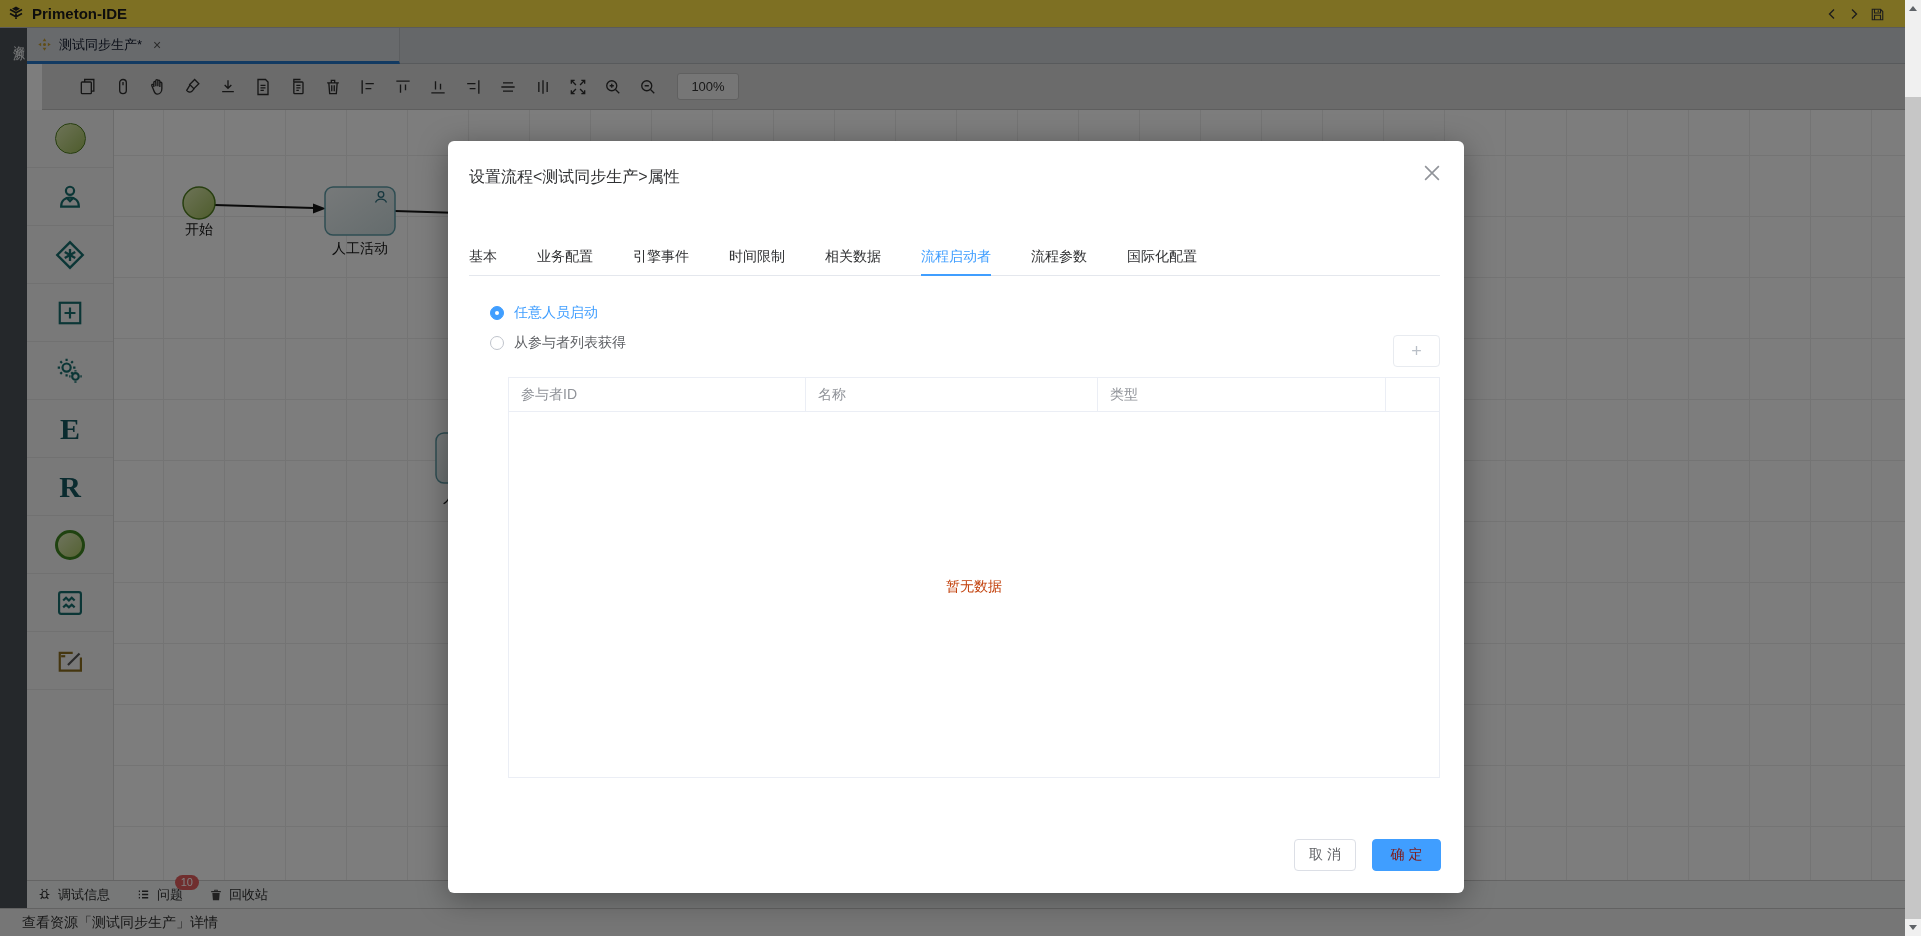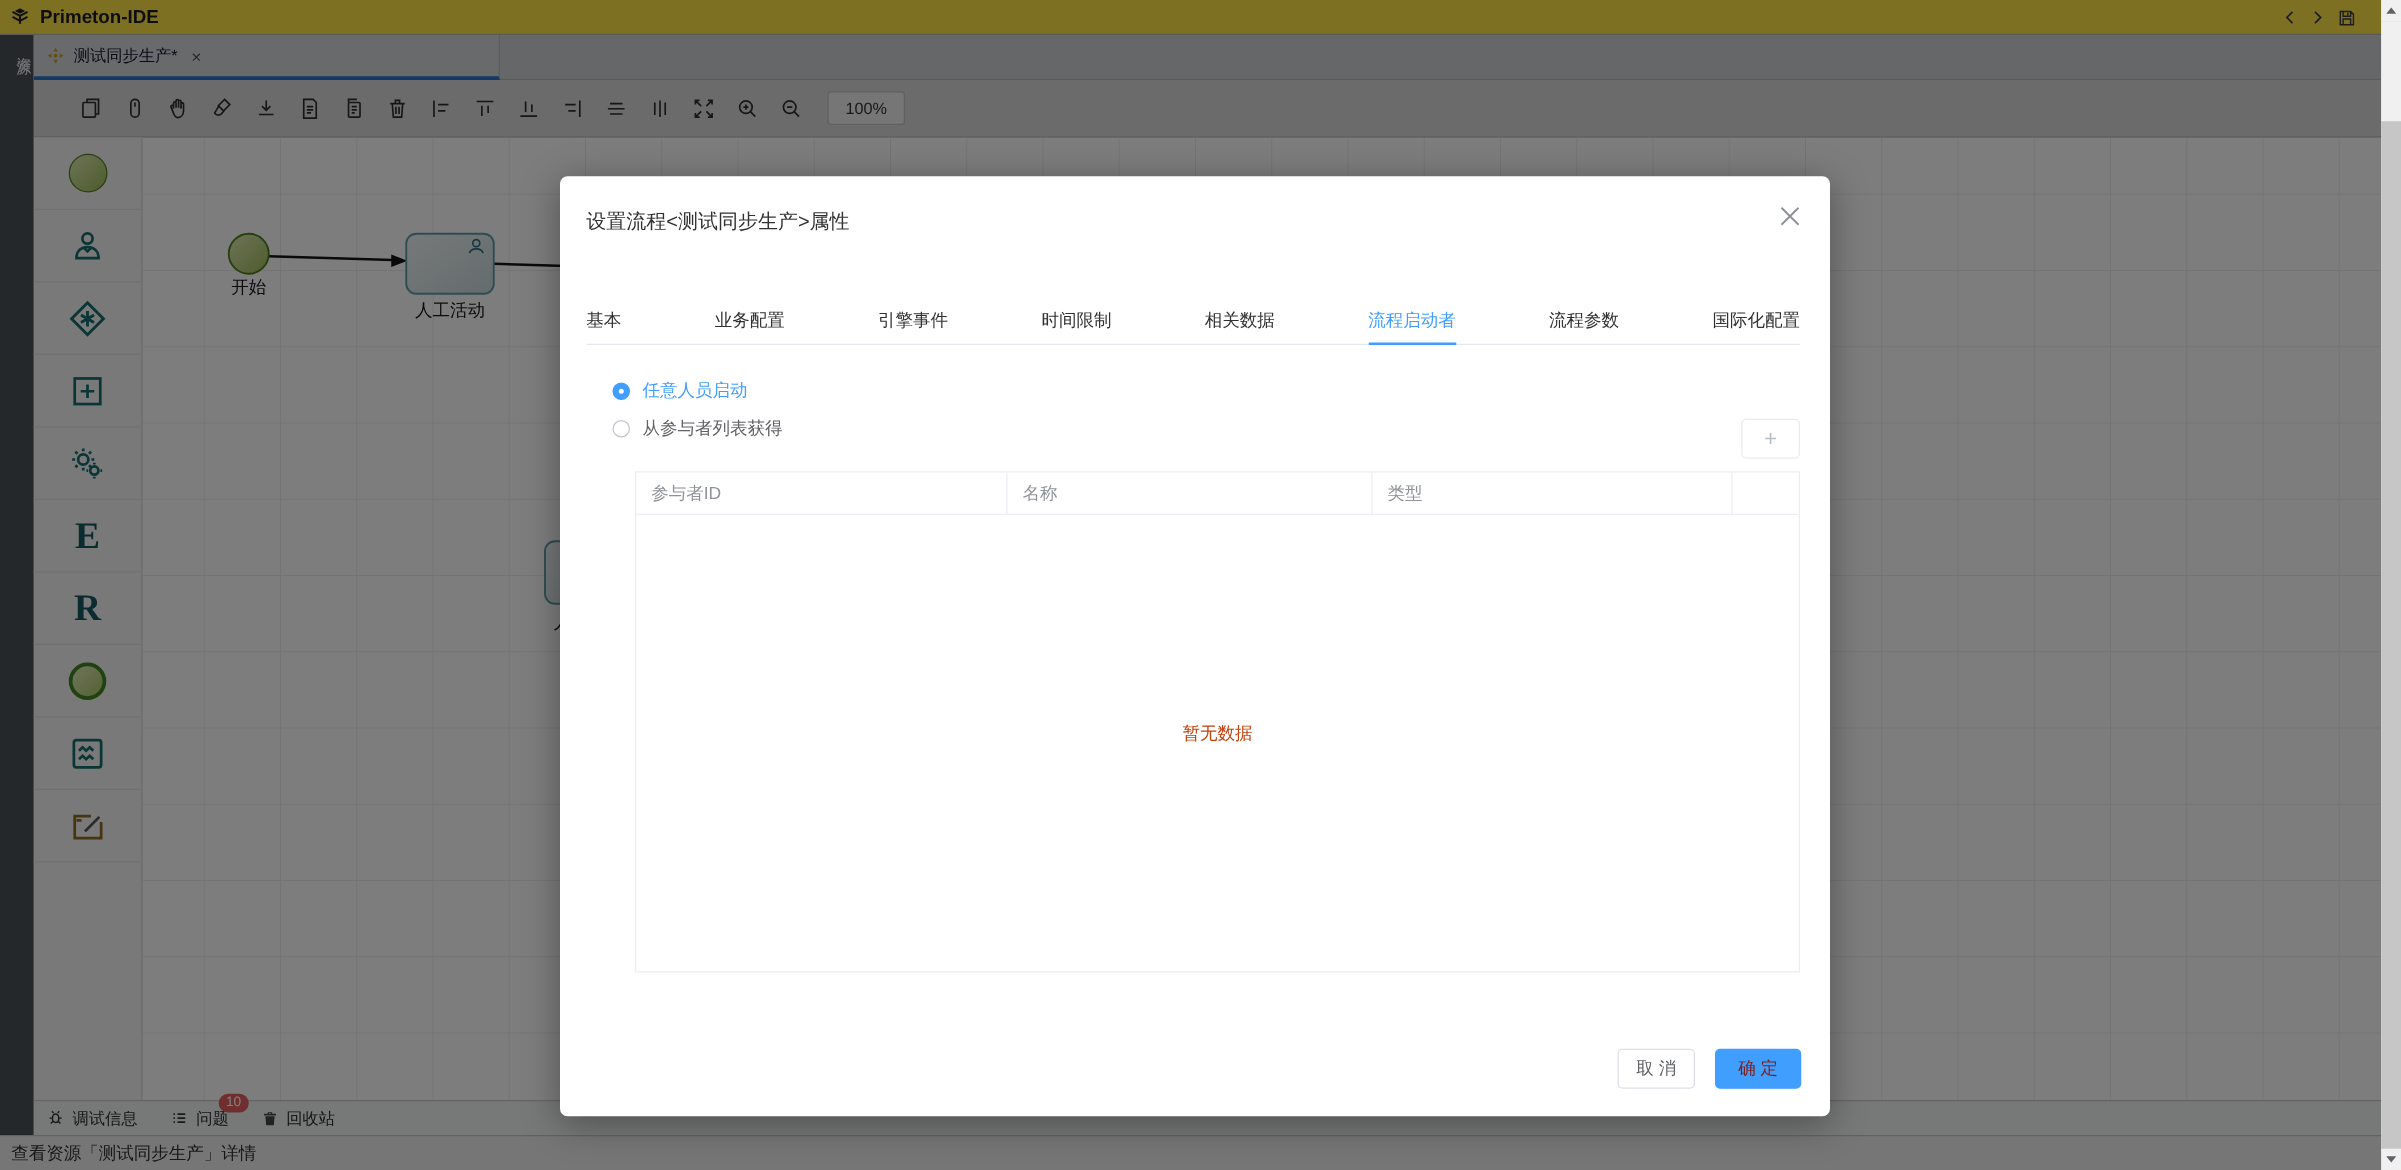--- a/index.html
+++ b/index.html
@@ -16,21 +16,21 @@
 #title-actions svg { display:block; }
 
 #rail { left:0; top:28px; width:27px; height:880px; background:#4a5056; }
 #rail-label { writing-mode:vertical-rl; color:#e8eaec; font-size:12px; letter-spacing:3px; margin:8px auto 0; display:block; text-align:center; width:100%; }
 
 #tabbar { left:27px; top:28px; width:1878px; height:36px; background:#cbcfd3; border-bottom:1px solid #b0b4b8; }
 #editor-tab { position:absolute; left:0; top:0; width:373px; height:36px; background:#d0d4d8; border-right:1px solid #b8bcc0; border-bottom:3px solid #2575c4; display:flex; align-items:center; padding:0 10px; gap:7px; }
 #editor-tab .tab-label { font-size:13px; color:#0f172a; }
 #editor-tab .tab-close { font-size:14px; color:#555; margin-left:4px; line-height:1; cursor:pointer; }
 
-#toolbar { left:27px; top:64px; width:1878px; height:46px; background:#d6d6d6; border-bottom:1px solid #bdbdbd; display:flex; align-items:center; padding-left:36px; gap:15px; color:#2d2d2d; }
+#toolbar { left:42px; top:64px; width:1878px; height:46px; background:#d6d6d6; border-bottom:1px solid #bdbdbd; display:flex; align-items:center; padding-left:36px; gap:15px; color:#2d2d2d; }
 .tbtn { width:20px; height:20px; flex:0 0 auto; }
 .tbtn svg { width:20px; height:20px; display:block; stroke:currentColor; fill:none; stroke-width:1.6; }
 #zoom-box { width:62px; height:27px; background:#ececec; border:1px solid #c0c0c0; border-radius:3px; font-size:13px; color:#333; display:flex; align-items:center; justify-content:center; margin-left:4px; }
 
 
 #palette { left:27px; top:110px; width:87px; height:770px; background:#f2f2f2; border-right:1px solid #d6d6d6; }
 .pal-item { height:58px; border-bottom:1px solid #e2e2e2; display:flex; align-items:center; justify-content:center; color:#166d6d; }
 .pal-item svg { display:block; stroke:currentColor; fill:none; stroke-width:1.6; }
 .pal-letter { font-family:"Liberation Serif","DejaVu Serif",serif; font-size:30px; font-weight:bold; color:#14565e; }
 .pal-circle-start { width:31px; height:31px; border-radius:50%; border:1.5px solid #4f7d20; background:linear-gradient(135deg,#dce8b0,#9cb858); }
@@ -41,36 +41,36 @@
   background-color:#fbfbfb;
   background-image:linear-gradient(#e9e9e9 1px, transparent 1px), linear-gradient(90deg,#e9e9e9 1px, transparent 1px);
   background-size:61px 61px; background-position:49px 45px; }
 #flow-svg text { font-family:"Liberation Sans","DejaVu Sans",sans-serif; font-size:14px; fill:#141414; }
 
 
 #bottom-panel { left:27px; top:880px; width:1878px; height:28px; background:#eef0f1; border-top:1px solid #c9c9c9; display:flex; align-items:center; padding-left:10px; gap:26px; }
 .panel-item { display:flex; align-items:center; gap:6px; font-size:13px; color:#2e2e2e; position:relative; }
 .panel-item svg { display:block; }
 #problems-badge { position:absolute; top:-11px; right:-16px; background:#e05c5c; color:#fff; font-size:11px; border-radius:9px; padding:1px 6px; line-height:13px; }
-#statusbar { left:0; top:908px; width:1905px; height:28px; background:#ededed; border-top:1px solid #c4c4c4; display:flex; align-items:center; padding-left:9px; font-size:14px; color:#2f2f2f; }
+#statusbar { left:0; top:908px; width:1905px; height:28px; background:#ededed; border-top:1px solid #c4c4c4; display:flex; align-items:center; padding-left:22px; font-size:14px; color:#2f2f2f; }
 
 
 #scrollbar { left:1905px; top:0; width:16px; height:936px; background:#c6c6c6; z-index:60; }
 .sb-arrow { position:absolute; left:0; width:16px; height:17px; background:#f0f0f0; display:flex; align-items:center; justify-content:center; }
 .sb-up { top:0; } .sb-down { bottom:0; }
 .tri-up { width:0; height:0; border-left:4px solid transparent; border-right:4px solid transparent; border-bottom:5px solid #5f6368; }
 .tri-down { width:0; height:0; border-left:4px solid transparent; border-right:4px solid transparent; border-top:5px solid #5f6368; }
 #sb-thumb { position:absolute; left:0; top:17px; width:16px; height:80px; background:#f0f0f0; }
 
 
 #dim-overlay { left:0; top:0; width:1905px; height:936px; background:rgba(0,0,0,0.5); z-index:50; }
 #dialog { left:448px; top:141px; width:1016px; height:752px; background:#fff; border-radius:6px; box-shadow:0 6px 30px rgba(0,0,0,0.35); z-index:100; }
 #dialog-title { position:absolute; left:21px; top:26px; font-size:16px; color:#303133; }
 #dialog-close { position:absolute; right:24px; top:24px; width:16px; height:16px; color:#909399; cursor:pointer; }
-#dialog-tabs { position:absolute; left:21px; right:24px; top:98px; height:37px; border-bottom:1px solid #e4e7ed; display:flex; gap:56px;justify-content:space-between; }
+#dialog-tabs { position:absolute; left:21px; right:24px; top:98px; height:37px; border-bottom:1px solid #e4e7ed; display:flex; gap:40px; }
 .dlg-tab { font-size:14px; color:#303133; line-height:35px; height:37px; cursor:pointer; }
 .dlg-tab.active { color:#409eff; border-bottom:2px solid #409eff; }
 .radio-row { position:absolute; left:42px; display:flex; align-items:center; gap:10px; font-size:14px; }
 #radio-row-0 { top:163px; color:#409eff; }
 #radio-row-1 { top:193px; color:#606266; }
 .radio-dot { width:14px; height:14px; border-radius:50%; flex:0 0 auto; }
 .radio-dot.checked { background:#409eff; border:1px solid #409eff; position:relative; }
 .radio-dot.checked::after { content:""; position:absolute; left:4px; top:4px; width:4px; height:4px; border-radius:50%; background:#fff; }
 .radio-dot.unchecked { background:#fff; border:1px solid #c0c4cc; }
 #add-btn { position:absolute; right:24px; top:194px; width:47px; height:32px; border:1px solid #e8ebf0; border-radius:4px; background:#fff; color:#b9bfc7; font-size:18px; display:flex; align-items:center; justify-content:center; }

